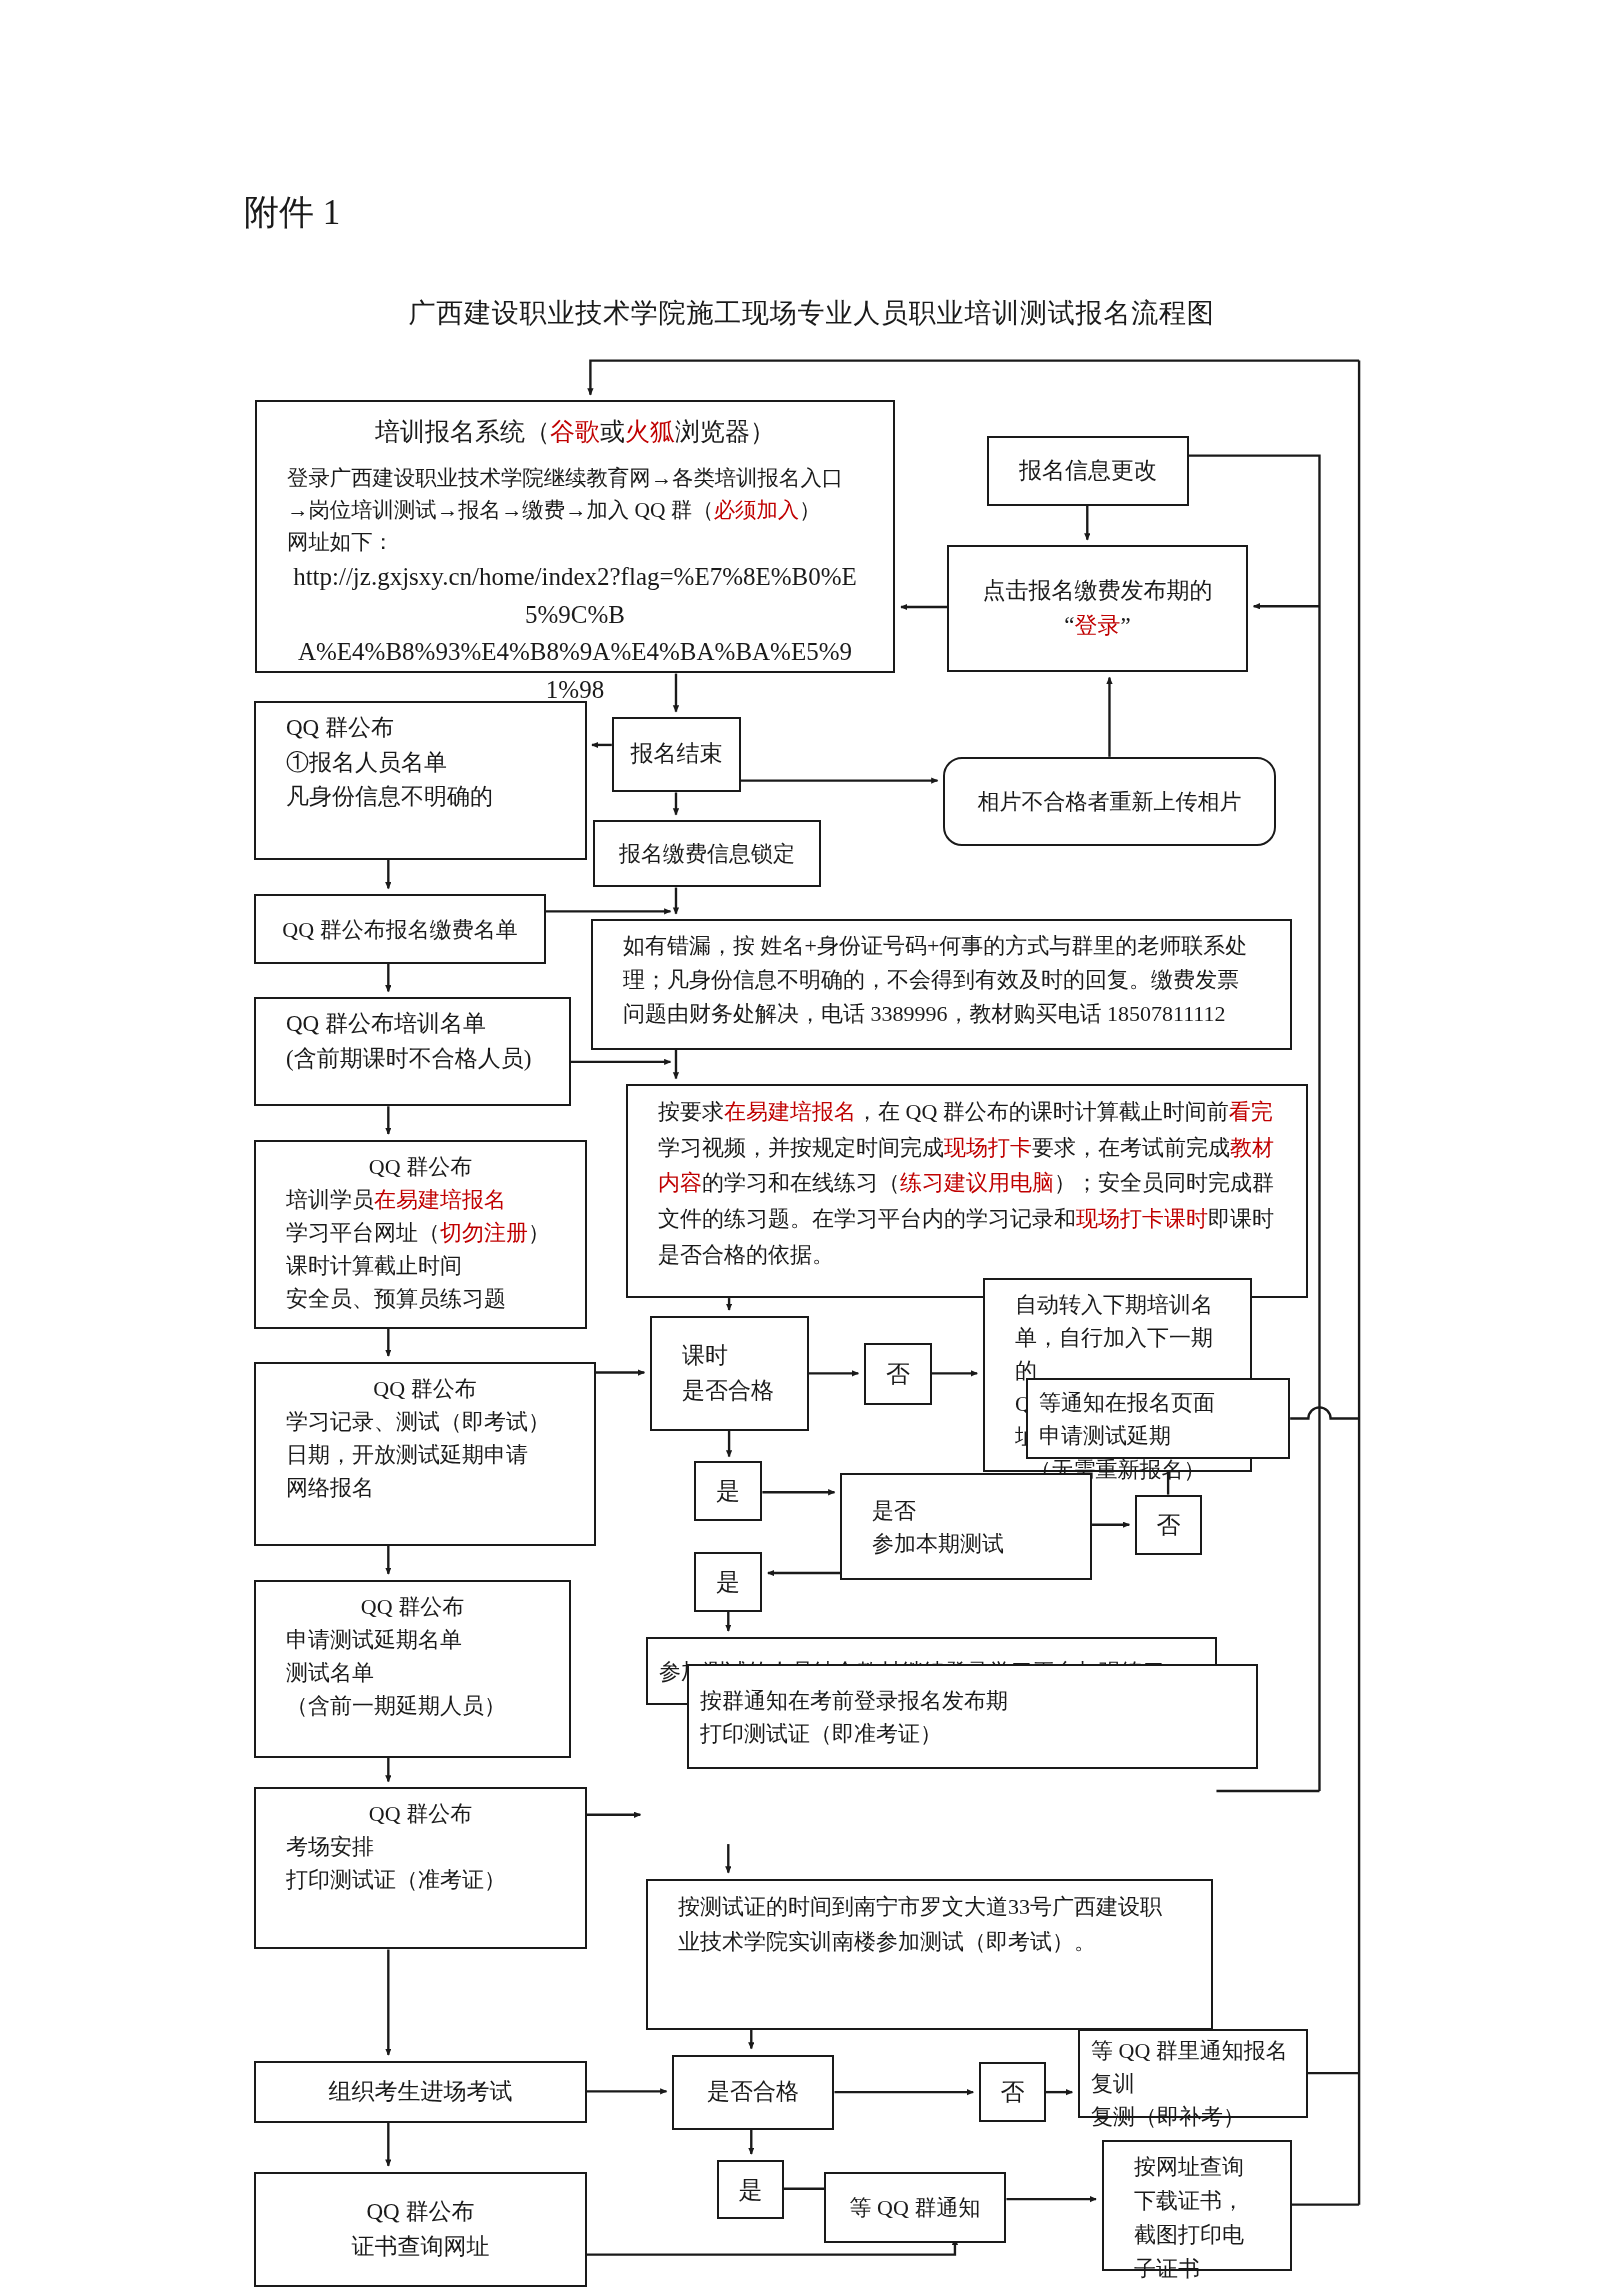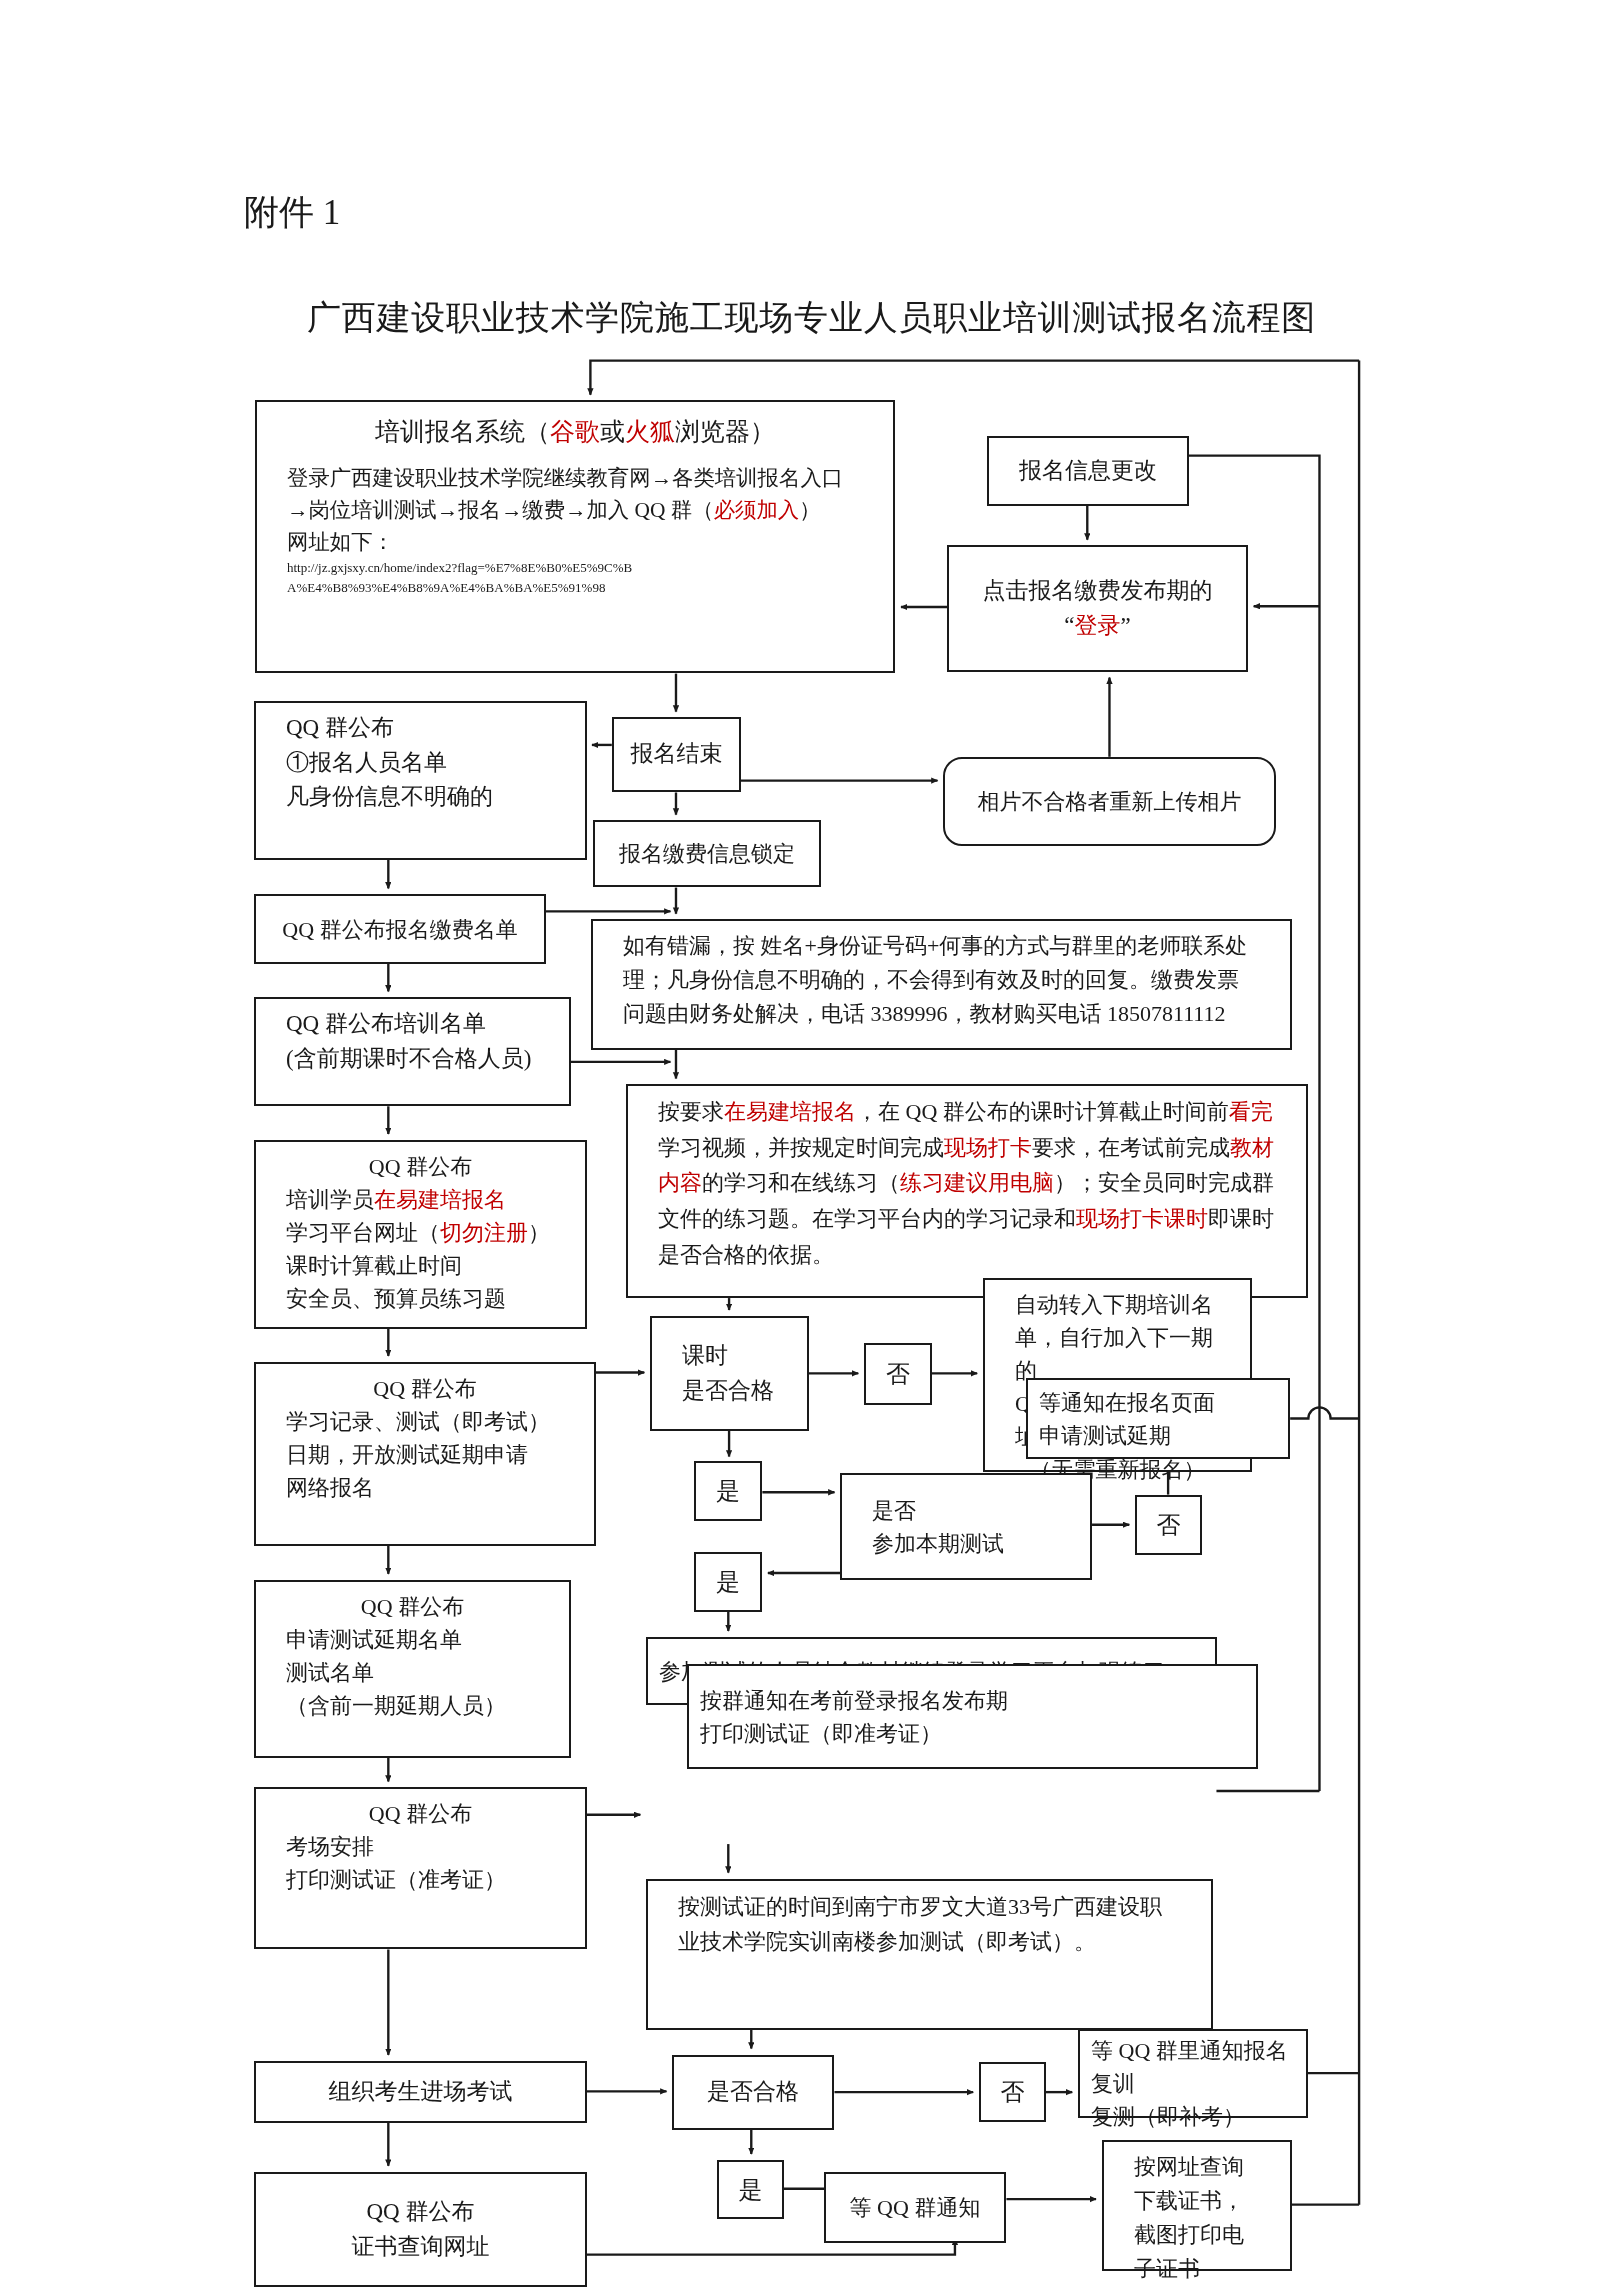--- a/index.html
+++ b/index.html
@@ -1,32 +1,32 @@
 <!DOCTYPE html>
 <html style="font-size:12.7px"><head>
 <meta charset="utf-8">
 <style>
   html,body{margin:0;padding:0;background:#ffffff;}
   #page{position:relative;width:1623px;height:2295px;background:#ffffff;
         font-family:"Liberation Serif","DejaVu Serif",serif;color:#1a1a1a;overflow:hidden;}
   #attach{position:absolute;left:244px;top:189px;font-size:35px;}
-  #doctitle{position:absolute;left:0;top:295px;width:1623px;text-align:center;font-size:34px;letter-spacing:0.8px;}
+  #doctitle{position:absolute;left:0;top:295px;width:1623px;text-align:center;font-size:27px;letter-spacing:0.8px;}
   svg.wires{position:absolute;left:0;top:0;width:1623px;height:2295px;}
   .box{position:absolute;border:2.4px solid #1a1a1a;background:#fff;box-sizing:border-box;
        font-size:23px;line-height:1.5;padding:8px 30px;}
   .box .ln{display:block;}
   .box .ln.c{text-align:center;}
   .r{color:#c00000;}
   .cc{display:flex;flex-direction:column;justify-content:center;}   
   .tc{text-align:center;}
   .small{padding:3.2px;font-size:24px;display:flex;align-items:center;justify-content:center;}
   .f27{font-size:21.4px;}
   .f28{font-size:22px;}
   #n-system .ln:first-child{text-align:center;font-size:25px;margin-bottom:11px;margin-top:3.2px;}
-  #n-system .ln.url{font-size:13px;letter-spacing:0;word-break:break-all;}
+  #n-system .ln.url{font-size:25px;letter-spacing:0;word-break:break-all;text-align:center;}
 </style>
 </head>
 <body>
 
 <div id="page">
 
   <div id="attach">附件 1</div>
   <div id="doctitle">广西建设职业技术学院施工现场专业人员职业培训测试报名流程图</div>
 
   <svg class="wires" viewBox="0 0 2048 2896">

